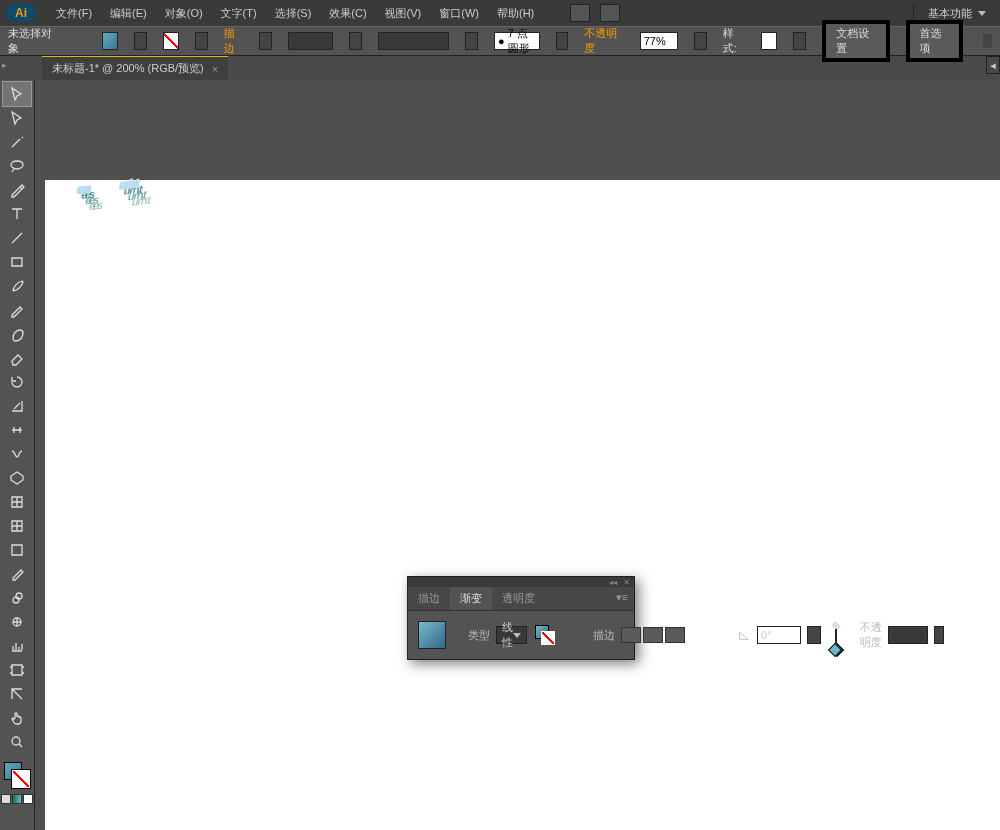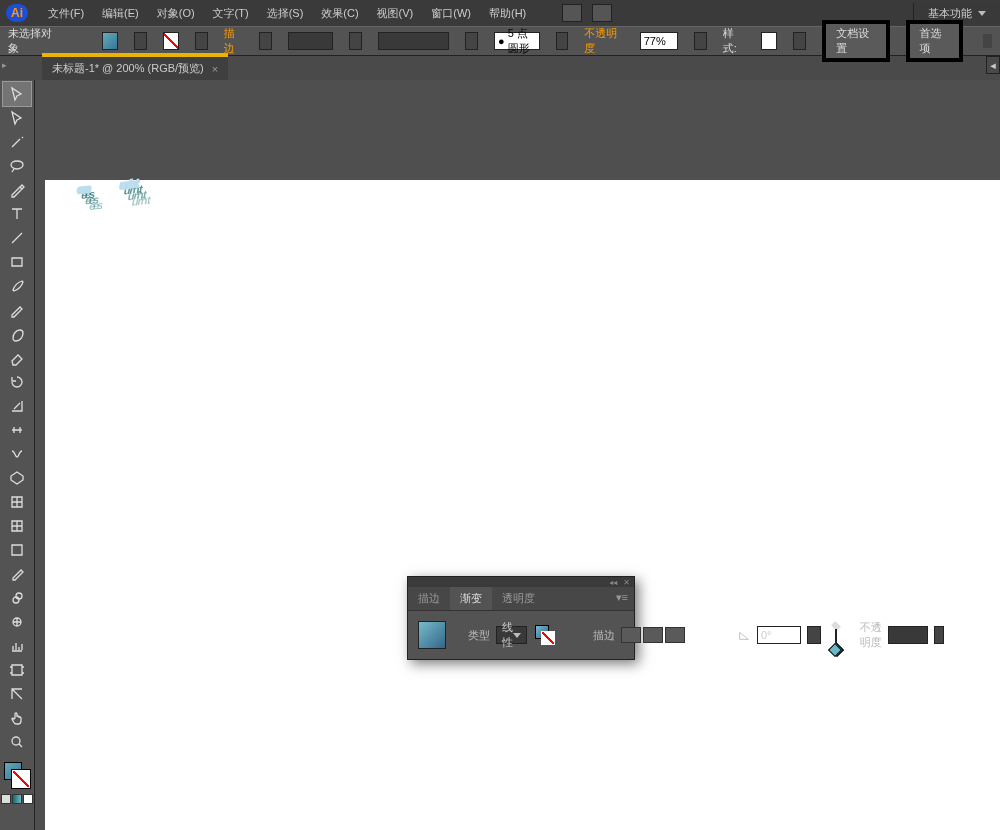--- a/index.html
+++ b/index.html
@@ -1,35 +1,35 @@
 <!DOCTYPE html>
 <html><head>
 <meta charset="utf-8">
 <style>
 *{margin:0;padding:0;box-sizing:border-box;font-family:"Microsoft YaHei",sans-serif;font-size:11px;color:#ccc;user-select:none}
 body{background:#4a4a4a;width:1000px;height:830px;overflow:hidden;position:relative}
 .menubar{height:26px;background:#3a3a3a;display:flex;align-items:center;padding-left:6px;gap:2px}
-.ai-logo{width:22px;height:18px;background:#1d4ed8;color:#ff9a00;font-weight:bold;display:flex;align-items:center;justify-content:center;border-radius:9px;margin-right:10px;font-size:12px}
+.ai-logo{width:30px;height:18px;background:#0c4a6e;color:#ff9a00;font-weight:bold;display:flex;align-items:center;justify-content:center;border-radius:9px;margin-right:10px;font-size:12px}
 .menu-item{padding:3px 8px;cursor:pointer}
 .menu-spacer{width:20px}
 .mb-icon{width:20px;height:18px;background:#555;margin:0 4px;border:1px solid #222}
 .workspace-switch{margin-left:auto;background:#393939;padding:4px 14px;border-left:1px solid #222;height:20px;display:flex;align-items:center;gap:6px}
 .control-bar{height:30px;background:#535353;border-top:1px solid #666;border-bottom:1px solid #222;display:flex;align-items:center;padding:0 8px;gap:16px}
 .cb-label{color:#ddd}
 .cb-swatch{width:18px;height:18px;border:1px solid #222;background:linear-gradient(135deg,#6ab,#379)}
 .cb-none{width:18px;height:18px;border:1px solid #222;background:#fff;position:relative}
 .cb-none::after{content:"";position:absolute;inset:0;background:linear-gradient(45deg,transparent 45%,red 45%,red 55%,transparent 55%)}
 .cb-stroke{color:#ff9a00}
 .cb-drop{width:14px;height:18px;background:#444;border:1px solid #222}
 .cb-field{width:50px;height:18px;background:#fff;color:#000;border:1px solid #222;display:flex;align-items:center;padding:0 3px}
 .cb-field-dark{width:50px;height:18px;background:#393939;border:1px solid #222}
 .cb-btn{padding:2px 10px;background:#5a5a5a;border:4px solid #000000;color:#ddd}
 .panel-toggle{width:10px;height:14px;background:#444;margin-left:4px}
 .doc-tab-bar{height:24px;background:#4a4a4a;display:flex;align-items:flex-end;padding-left:42px}
-.doc-tab{background:#3f3f3f;padding:4px 10px;color:#bbb;border-top:4px solid #eab308;display:flex;align-items:center;gap:8px}
+.doc-tab{background:#3f3f3f;padding:4px 10px;color:#bbb;border-top:1px solid #eab308;display:flex;align-items:center;gap:8px}
 .tab-x{color:#999;cursor:pointer}
 .workspace{position:absolute;left:35px;top:80px;right:0;bottom:0;background:#4f4f4f}
 .toolbar{position:absolute;left:0;top:80px;width:35px;bottom:0;background:#535353;border-right:1px solid #222;display:flex;flex-direction:column;align-items:center;padding-top:2px}
 .tool{width:28px;height:24px;display:flex;align-items:center;justify-content:center;color:#ddd;cursor:pointer;position:relative}
 .tool.sel{background:#747474;outline:1px solid #999}
 .tool svg{width:16px;height:16px;fill:none;stroke:#ddd;stroke-width:1.3}
 .fill-stroke{width:30px;height:30px;position:relative;margin-top:6px}
 .fs-fill{position:absolute;left:2px;top:2px;width:18px;height:18px;background:linear-gradient(135deg,#6ab,#379);border:1px solid #000}
 .fs-stroke{position:absolute;right:2px;bottom:2px;width:18px;height:18px;background:#fff;border:3px solid #fff;box-shadow:0 0 0 1px #000}
 .fs-stroke::after{content:"";position:absolute;inset:-2px;background:linear-gradient(45deg,transparent 45%,red 45%,red 55%,transparent 55%)}
@@ -96,21 +96,21 @@
   <div class="cb-swatch"></div>
     <div class="cb-drop"></div>
   <div class="cb-none"></div>
     <div class="cb-drop"></div>
   <span class="cb-stroke">描边</span>
   <div class="cb-drop"></div>
   <div class="cb-field-dark"></div>
     <div class="cb-drop"></div>
   <div class="cb-field-dark" style="width:80px"></div>
     <div class="cb-drop"></div>
-  <div class="cb-field"><span style="color:#000">●</span>&nbsp;<span style="color:#000">5 点圆形</span></div>
+  <div class="cb-field"><span style="color:#000">●</span>&nbsp;<span style="color:#000">7 点圆形</span></div>
     <div class="cb-drop"></div>
   <span class="cb-stroke">不透明度</span>
   <div class="cb-field" style="width:42px">
       <span style="color:#000">77%</span>
     </div>
     <div class="cb-drop"></div>
   <span class="cb-label">样式:</span>
   <div class="cb-swatch" style="background:#fff"></div>
     <div class="cb-drop"></div>
   <div class="cb-btn">文档设置</div>

